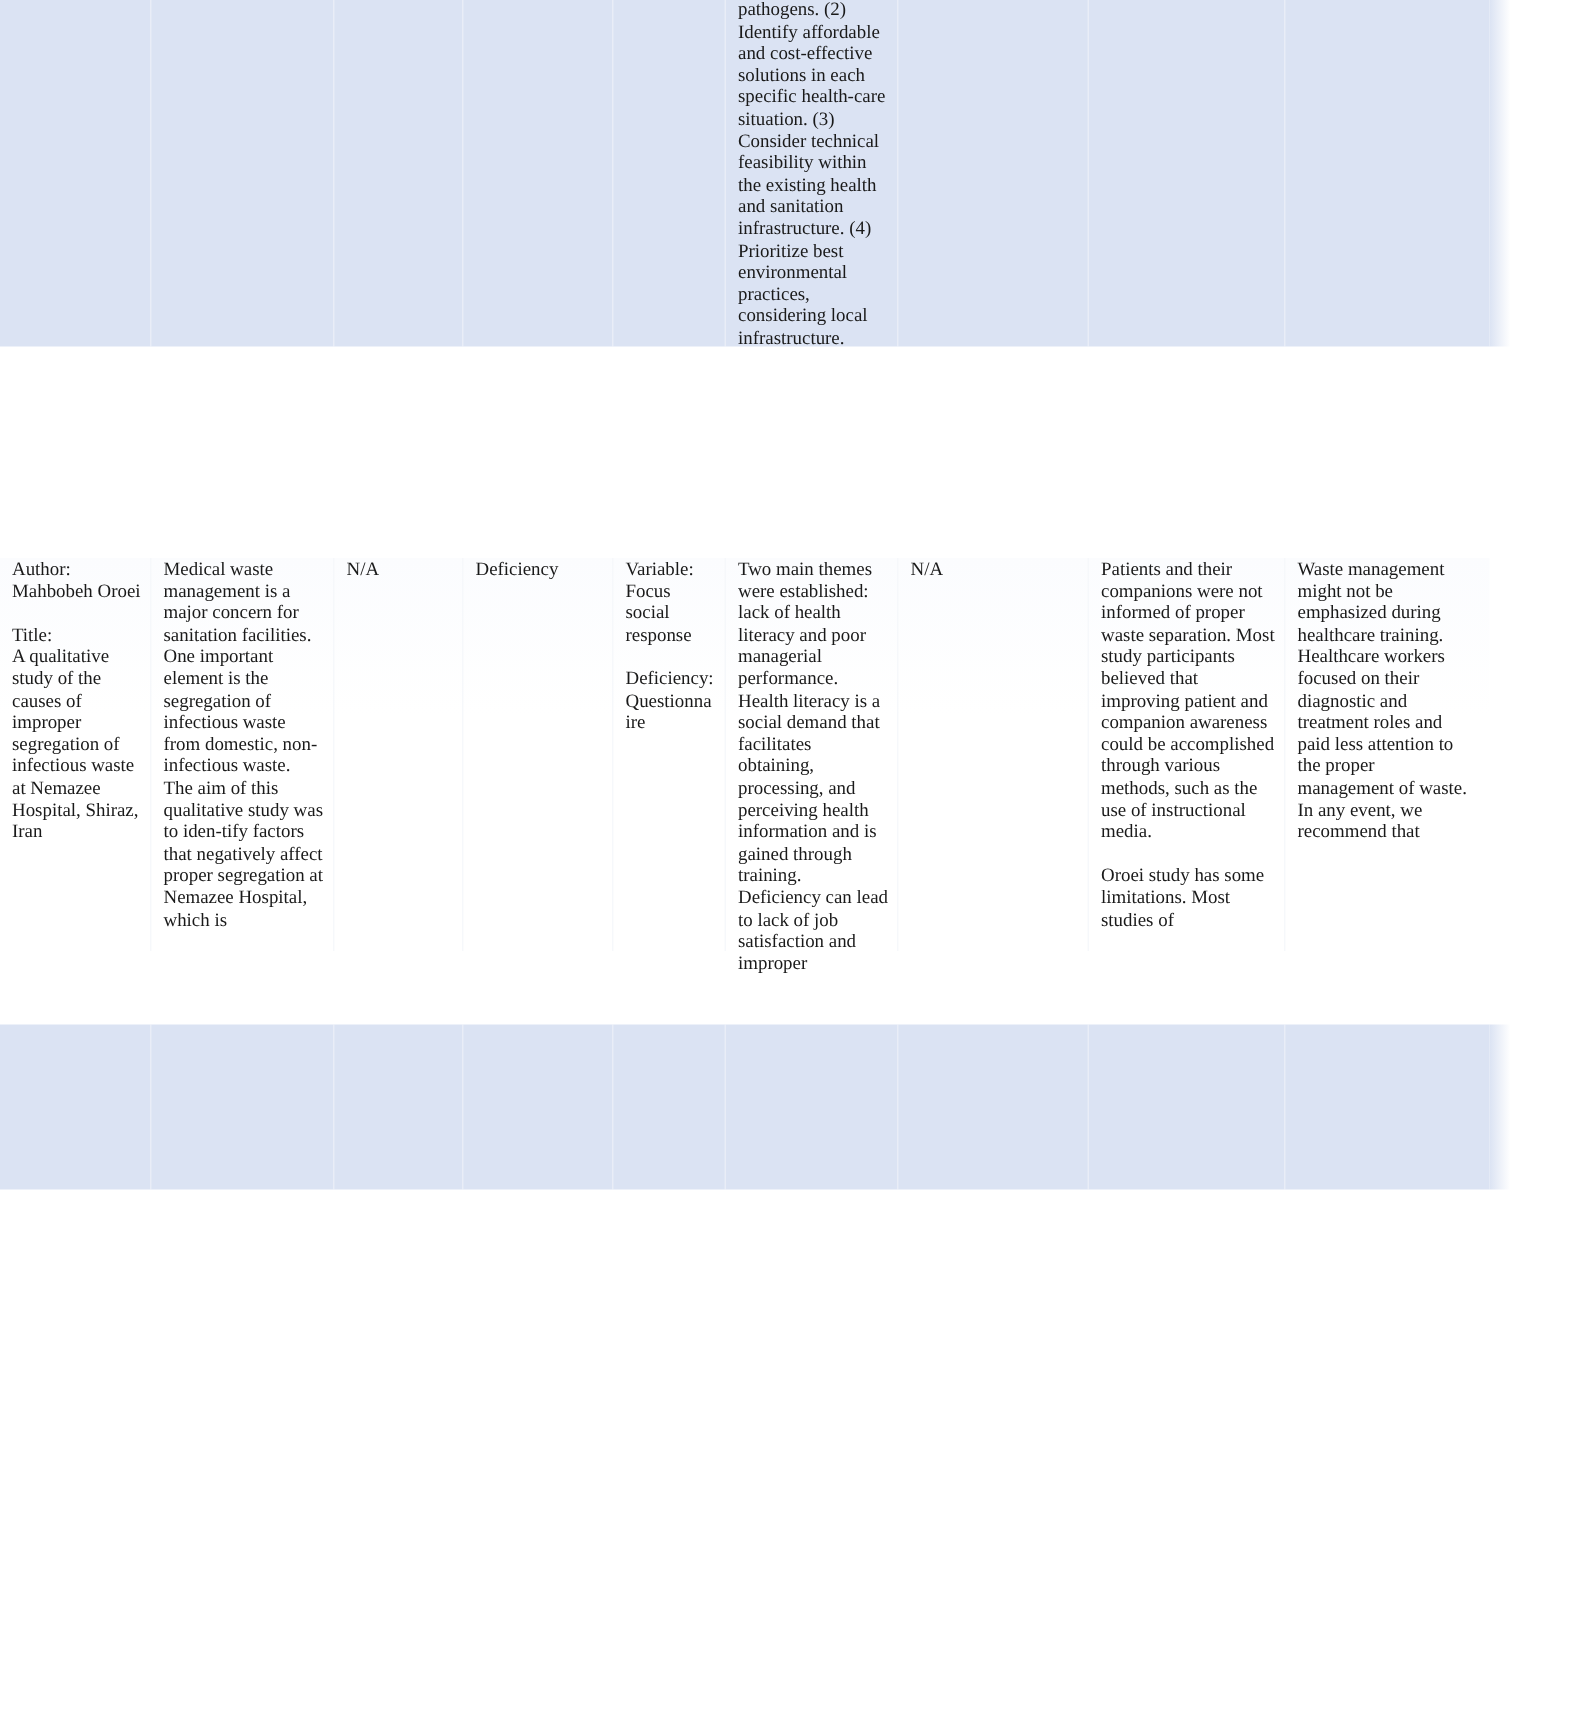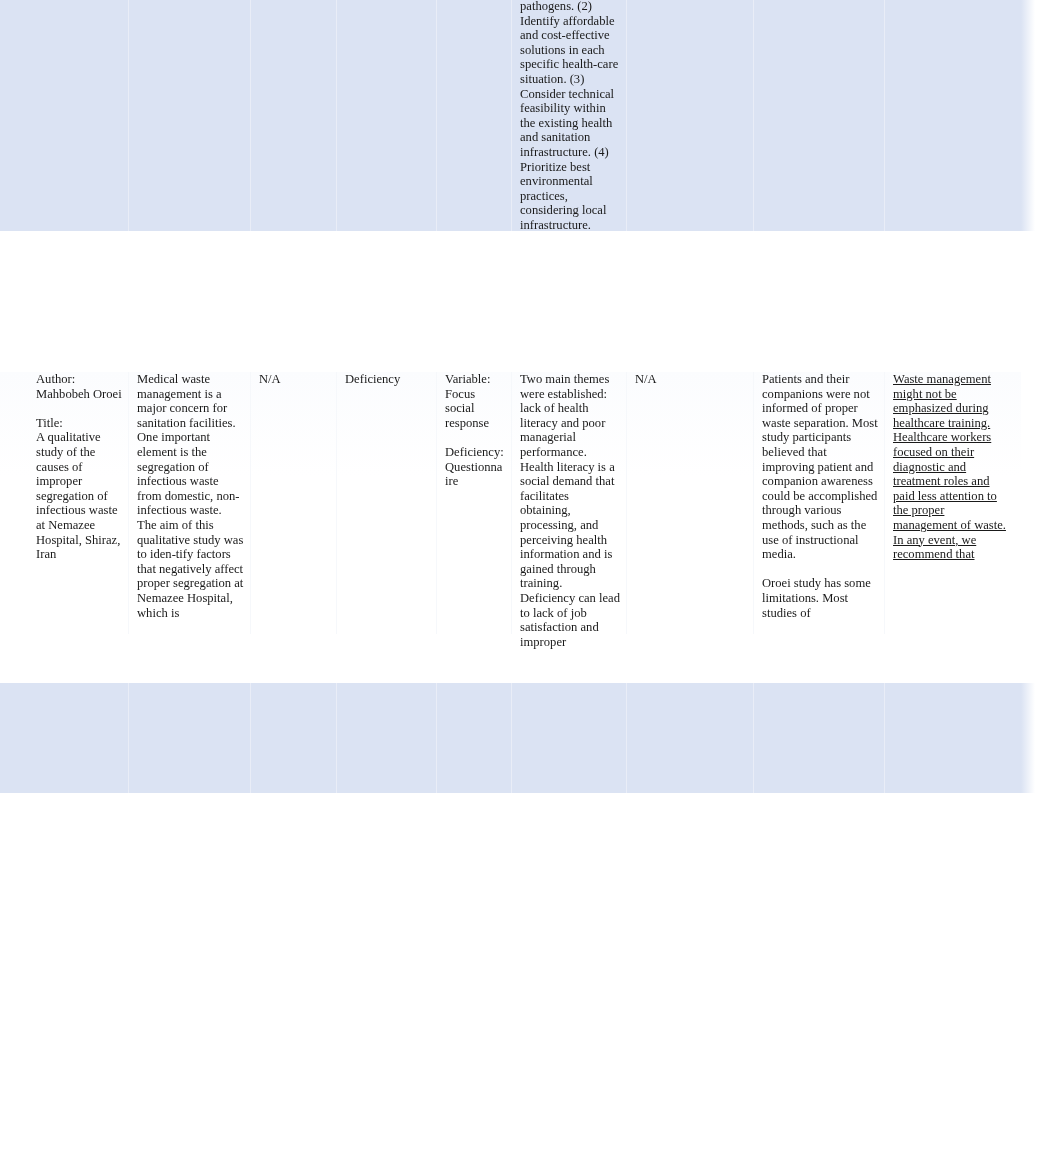--- a/index.html
+++ b/index.html
@@ -23,21 +23,20 @@
     inset: 0;
     background: #ffffff;
   }
 
   
   .row-band {
     position: absolute;
     left: 0;
     display: flex;
     box-sizing: border-box;
-    padding-left: 28px;
   }
 
   .row-band.shaded {
     background: #dbe3f3;
   }
   .row-band.shaded::after {
     
     content: "";
     position: absolute;
     top: 0;
@@ -89,21 +88,21 @@
 
   
   .c1  { width: 100px; padding-left: 8px; }
   .c2  { width: 122px; padding-left: 8px; }
   .c3  { width: 86px;  padding-left: 8px; }
   .c4  { width: 100px; padding-left: 8px; }
   .c5  { width: 75px;  padding-left: 8px; }
   .c6  { width: 115px; padding-left: 8px; }
   .c7  { width: 127px; padding-left: 8px; }
   .c8  { width: 131px; padding-left: 8px; }
-  .c9  { width: 131px; padding-left: 8px; text-decoration: underline; }
+  .c9  { width: 131px; padding-left: 8px; }
 
   .band-top-inner,
   .band-middle-inner,
   .band-bottom-inner {
     display: flex;
     width: 993px;
     height: 100%;
   }
 
   #band-top .cell,

